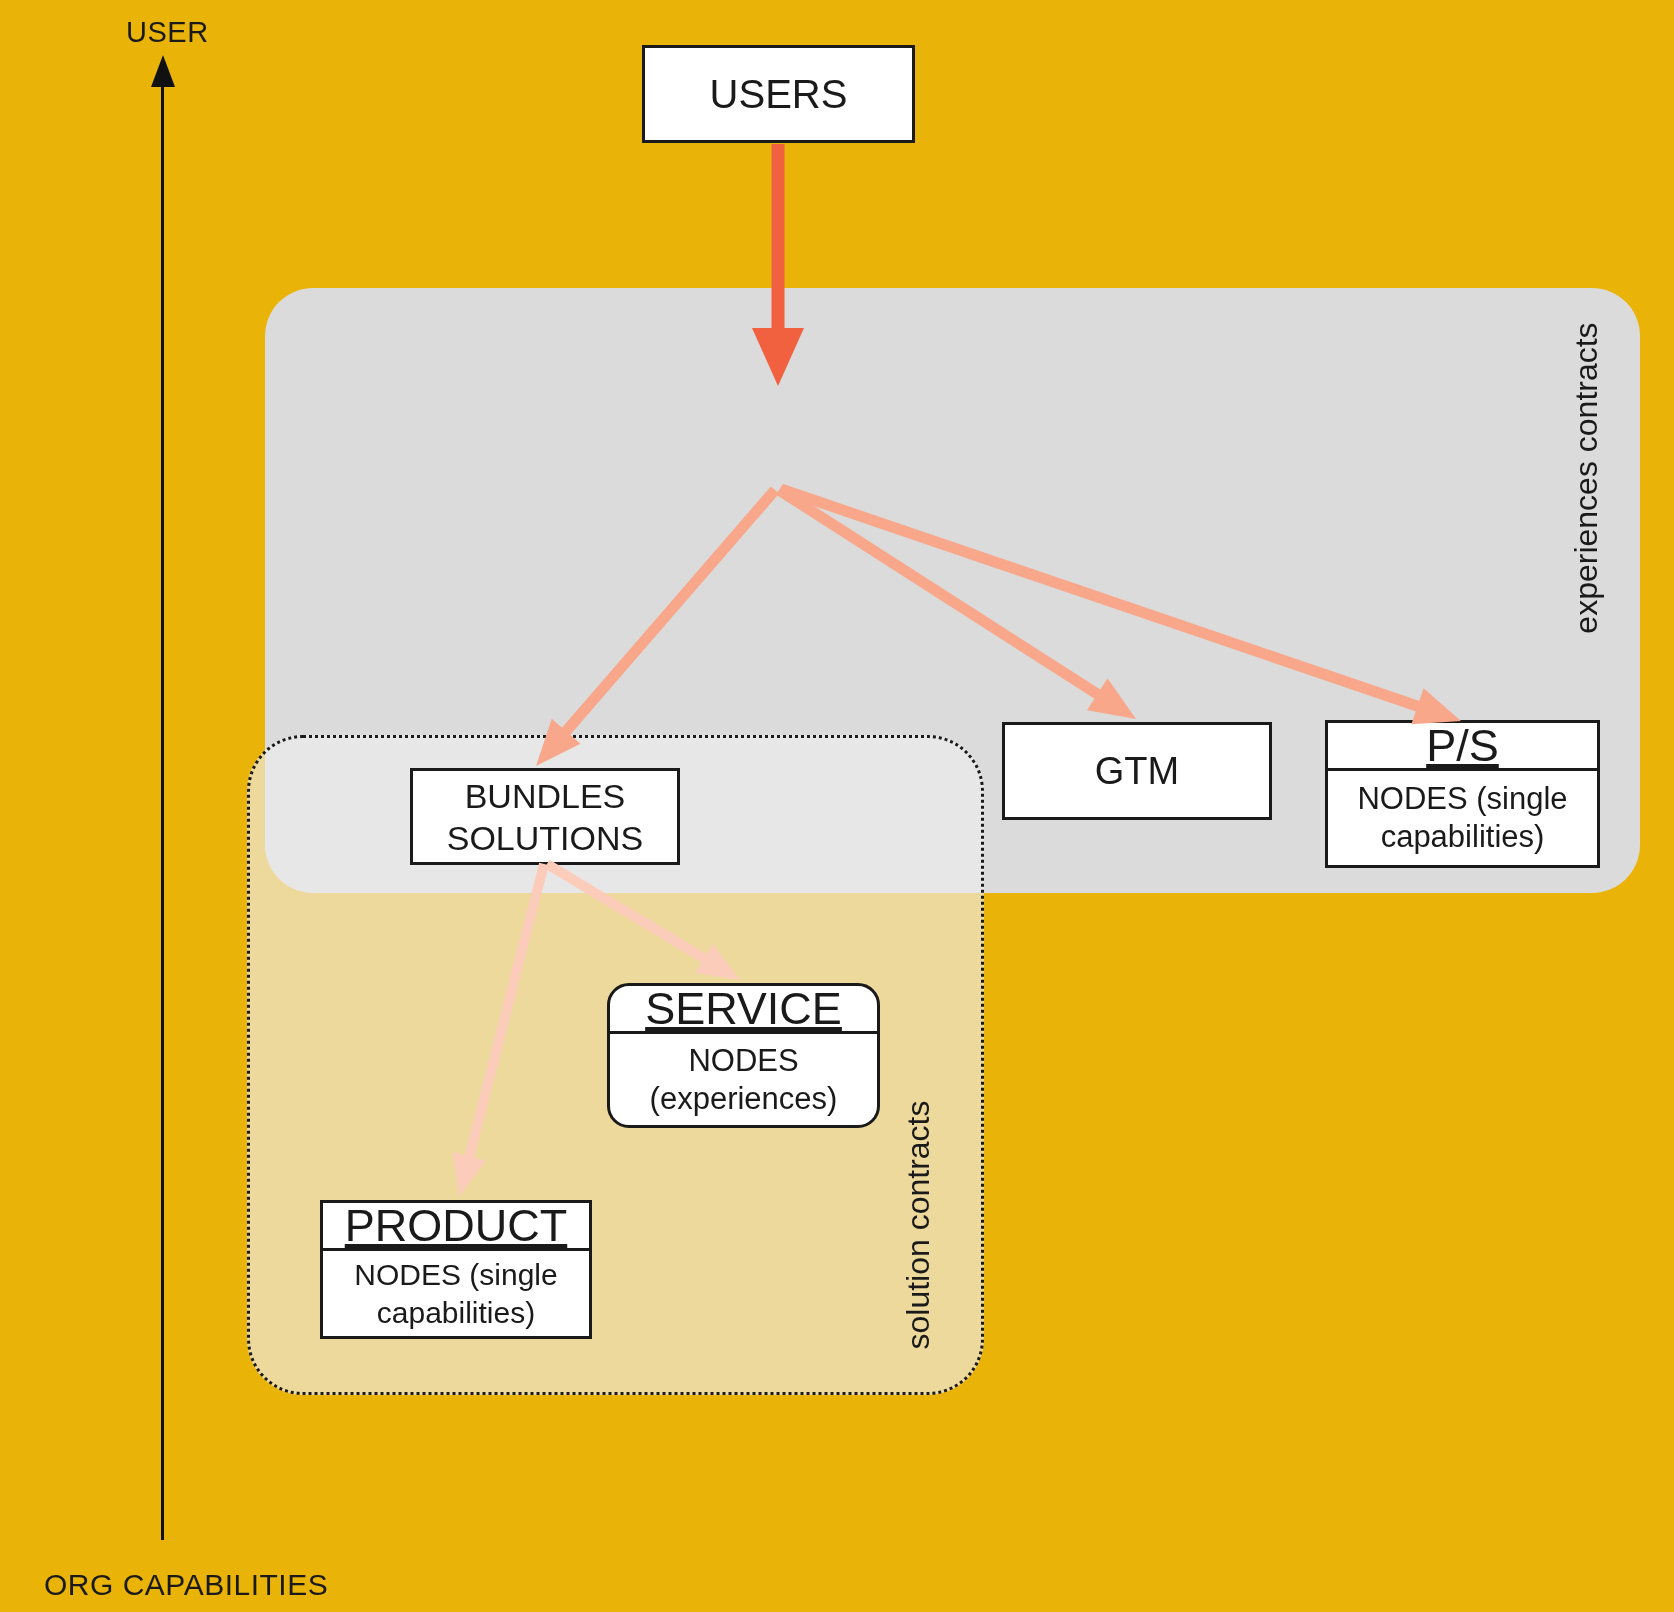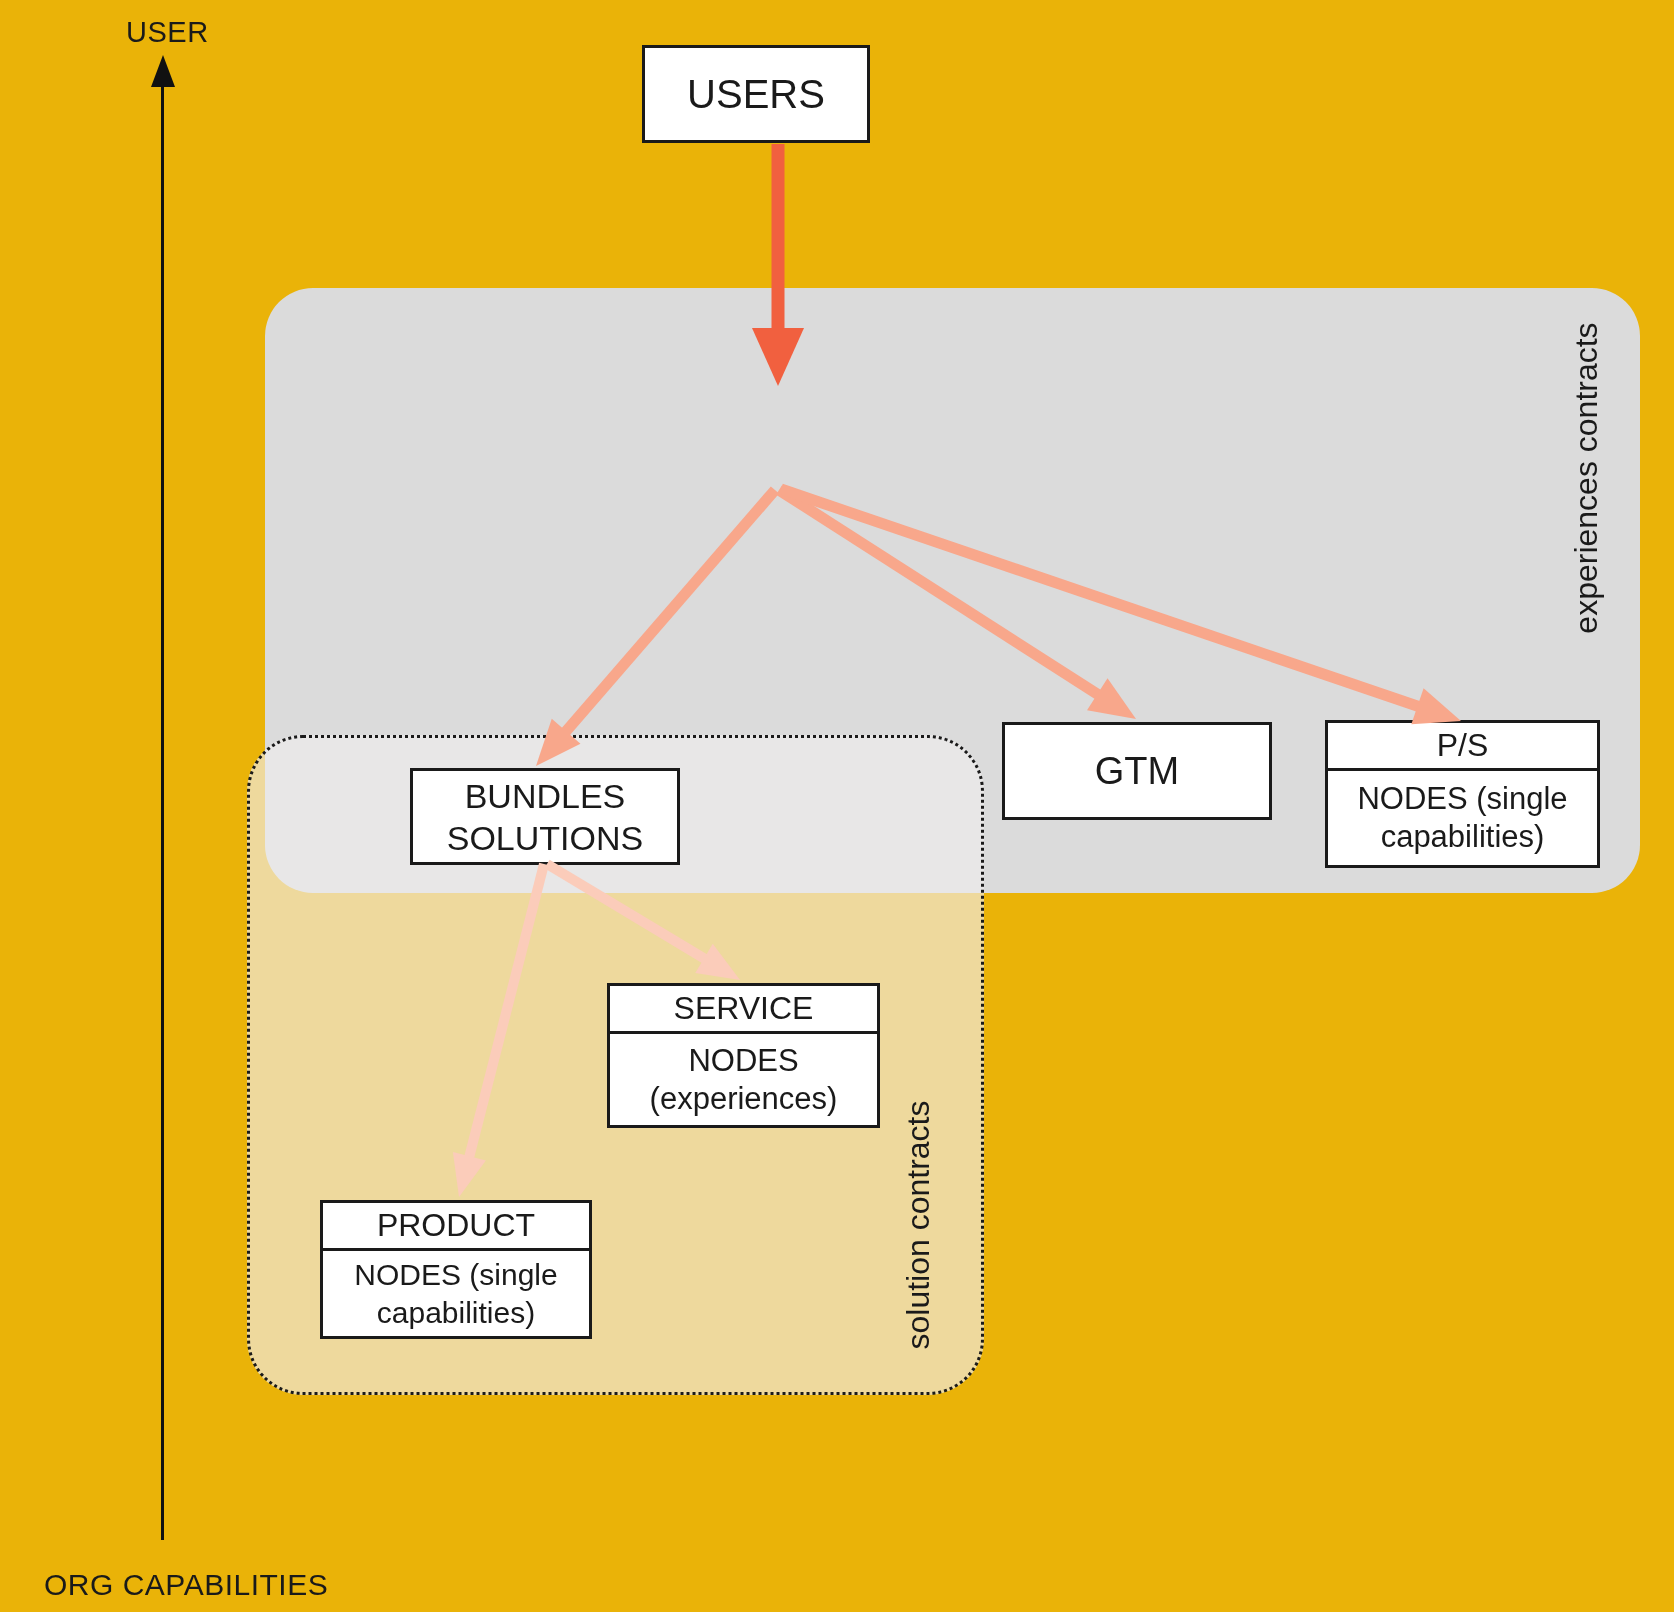--- a/index.html
+++ b/index.html
@@ -89,35 +89,36 @@
     align-items: center;
     justify-content: center;
     text-align: center;
     z-index: 3;
   }
   .node-split { flex-direction: column; align-items: stretch; justify-content: flex-start; }
   .node-header {
     border-bottom: 3px solid #1a1a1a;
     display: flex; align-items: center; justify-content: center;
     height: 45px; flex: 0 0 45px;
-    font-size: 32px;
+    font-size: 45px;
+    text-decoration: underline;
   }
   .node-body {
     flex: 1 1 auto;
     display: flex; align-items: center; justify-content: center;
     padding: 2px 8px;
     line-height: 38px;
   }
 
-  .node-users      { left: 642px;  top: 45px;   width: 228px; height: 98px;  font-size: 40px; text-align: center; }
+  .node-users      { left: 642px;  top: 45px;   width: 273px; height: 98px;  font-size: 40px; text-align: center; }
   .node-experience { left: 642px;  top: 390px;  width: 273px; height: 100px; font-size: 36px; }
   .node-bundles    { left: 410px;  top: 768px;  width: 270px; height: 97px;  font-size: 34px; line-height: 42px; align-items: center; }
   .node-gtm        { left: 1002px; top: 722px;  width: 270px; height: 98px;  font-size: 38px; }
   .node-ps         { left: 1325px; top: 720px;  width: 275px; height: 148px; }
-  .node-service    { left: 607px;  top: 983px;  width: 273px; height: 145px; }
+  .node-service    { left: 607px;  top: 983px;  width: 273px; height: 145px; border-radius: 22px; }
   .node-product    { left: 320px;  top: 1200px; width: 272px; height: 139px; }
   .node-ps .node-body      { font-size: 31px; }
   .node-service .node-body { font-size: 31px; }
   .node-product .node-body { font-size: 30px; }
 
   
   #arrow-layer {
     position: absolute;
     left: 0; top: 0;
     width: 1674px; height: 1612px;

